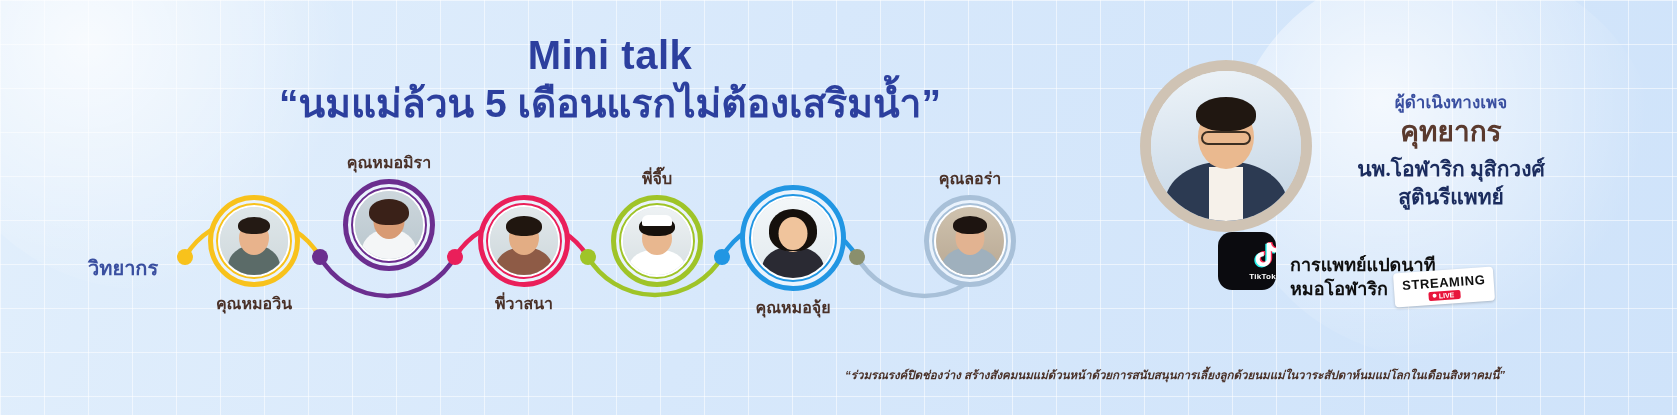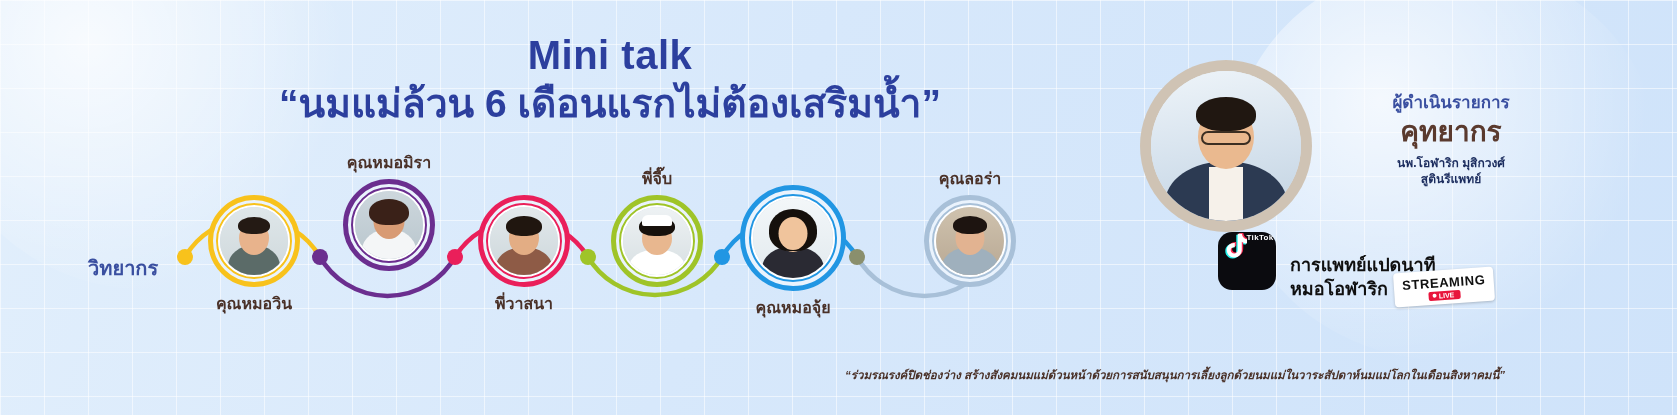--- a/index.html
+++ b/index.html
@@ -80,27 +80,27 @@
     position:absolute; left:1140px; top:60px; width:172px; height:172px;
     border-radius:50%; background:#cfc3b4; display:flex; align-items:center; justify-content:center;
   }
   .host-photo .inner {
     width:150px; height:150px; border-radius:50%; overflow:hidden; position:relative;
     background:linear-gradient(160deg,#e9f1f8,#cfdceb);
   }
   .host-text { position:absolute; left:1326px; top:88px; width:250px; text-align:center; }
   .host-role { font-size:17px; font-weight:bold; color:#3a4fa0; }
   .host-name { font-size:28px; font-weight:bold; color:#5a3a2e; margin-top:2px; line-height:1.1; }
-  .host-full { font-size:12px; font-weight:bold; color:#1b2c5e; margin-top:7px; line-height:1.35; }
+  .host-full { font-size:21px; font-weight:bold; color:#1b2c5e; margin-top:7px; line-height:1.35;font-family:Liberation Serif, serif; }
 
   
   .tiktok-row { position:absolute; left:1218px; top:232px; display:flex; align-items:flex-start; gap:14px; }
   .tiktok-logo {
     width:58px; height:58px; border-radius:14px; background:#0b0b0f;
-    display:flex; flex-direction:row; align-items:flex-start; justify-content:center; position:relative;
+    display:flex; flex-direction:column; align-items:flex-end; justify-content:center; position:relative;
   }
   .tt-note { position:relative; width:26px; height:30px; }
   .tt-word { color:#fff; font-size:8px; font-weight:bold; letter-spacing:.3px; margin-top:1px; }
   .tiktok-text { font-size:18px; font-weight:bold; color:#101010; line-height:1.32;margin-top:22px; }
   .stream-badge {
     position:absolute; left:1394px; top:270px; width:100px; height:34px;
     transform:rotate(-4deg);
     background:#fff; border-radius:4px;
     box-shadow:0 1px 3px rgba(0,0,0,.22);
     display:flex; flex-direction:column; align-items:center; justify-content:center;
@@ -121,21 +121,21 @@
 </head>
 <body>
 
 <div id="banner">
 
   <div class="soft-blob" style="left:-60px; top:-90px; width:420px; height:380px;"></div>
   <div class="soft-blob" style="left:1230px; top:-40px; width:430px; height:400px;"></div>
 
   <div class="headline-wrap">
     <div class="title-main">Mini talk</div>
-    <div class="title-quote">“นมแม่ล้วน 6 เดือนแรกไม่ต้องเสริมน้ำ”</div>
+    <div class="title-quote">“นมแม่ล้วน 5 เดือนแรกไม่ต้องเสริมน้ำ”</div>
   </div>
 
   <div class="rail">
     <div class="speakers-label">วิทยากร</div>
 
     <svg class="rail-svg" viewBox="0 0 1050 175">
 
       <path d="M185 82 A 78 78 0 0 1 320 82" fill="none" stroke="#f8c21c" stroke-width="4.5" stroke-linecap="round"></path>
 
       <path d="M320 82 A 78 78 0 0 0 455 82" fill="none" stroke="#6b2e8f" stroke-width="4.5" stroke-linecap="round"></path>
@@ -263,21 +263,21 @@
         <div class="p-body" style="bottom:0; width:122px; height:60px; background:#2c3a52;"></div>
         <div style="position:absolute; left:50%; bottom:0; transform:translateX(-50%); width:34px; height:54px; background:#f6f1ea;"></div>
         <div class="p-head" style="top:34px; width:56px; height:64px; background:#eab98f;"></div>
         <div class="p-hair" style="top:26px; width:60px; height:34px; background:#201711;"></div>
         <div style="position:absolute; left:50%; top:60px; transform:translateX(-50%); width:50px; height:14px; border:2.5px solid #3b2e22; border-radius:7px;"></div>
       </div>
     </div>
   </div>
 
   <div class="host-text">
-    <div class="host-role">ผู้ดำเนินรายการ</div>
+    <div class="host-role">ผู้ดำเนิงทางเพจ</div>
     <div class="host-name">คุทยากร</div>
     <div class="host-full">นพ.โอฬาริก มุสิกวงศ์</div>
     <div class="host-full" style="margin-top:0;">สูตินรีแพทย์</div>
   </div>
 
   <div class="tiktok-row">
     <div class="tiktok-logo">
       <svg class="tt-note" viewBox="0 0 26 30">
         <path d="M17.5 1.5 h4.2 c.5 3.3 2.4 5.3 5.4 5.6 v4.2 c-2.1 .1-4-.6-5.5-1.8 v7.9 c0 4.7-3.6 7.9-7.7 7.9 -4.2 0-7.4-3.3-7.4-7.5 0-4.3 3.6-7.6 8.1-7.1 v4.3 c-2.3-.5-4.1 .9-4.1 2.9 0 1.9 1.6 3.3 3.5 3.3 2 0 3.5-1.5 3.5-3.6 z" fill="#25f4ee" transform="translate(-2.2,1.2)"></path>
         <path d="M17.5 1.5 h4.2 c.5 3.3 2.4 5.3 5.4 5.6 v4.2 c-2.1 .1-4-.6-5.5-1.8 v7.9 c0 4.7-3.6 7.9-7.7 7.9 -4.2 0-7.4-3.3-7.4-7.5 0-4.3 3.6-7.6 8.1-7.1 v4.3 c-2.3-.5-4.1 .9-4.1 2.9 0 1.9 1.6 3.3 3.5 3.3 2 0 3.5-1.5 3.5-3.6 z" fill="#fe2c55" transform="translate(0.6,-0.6)"></path>

